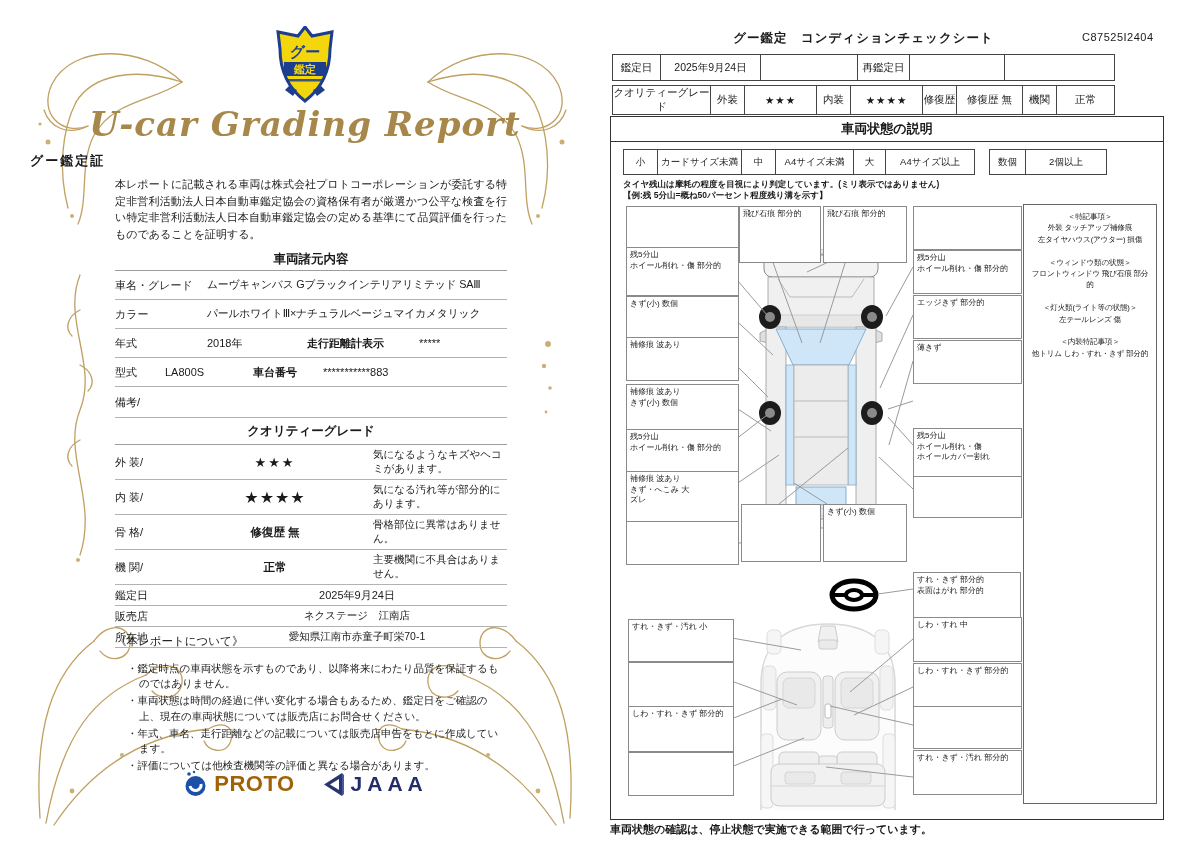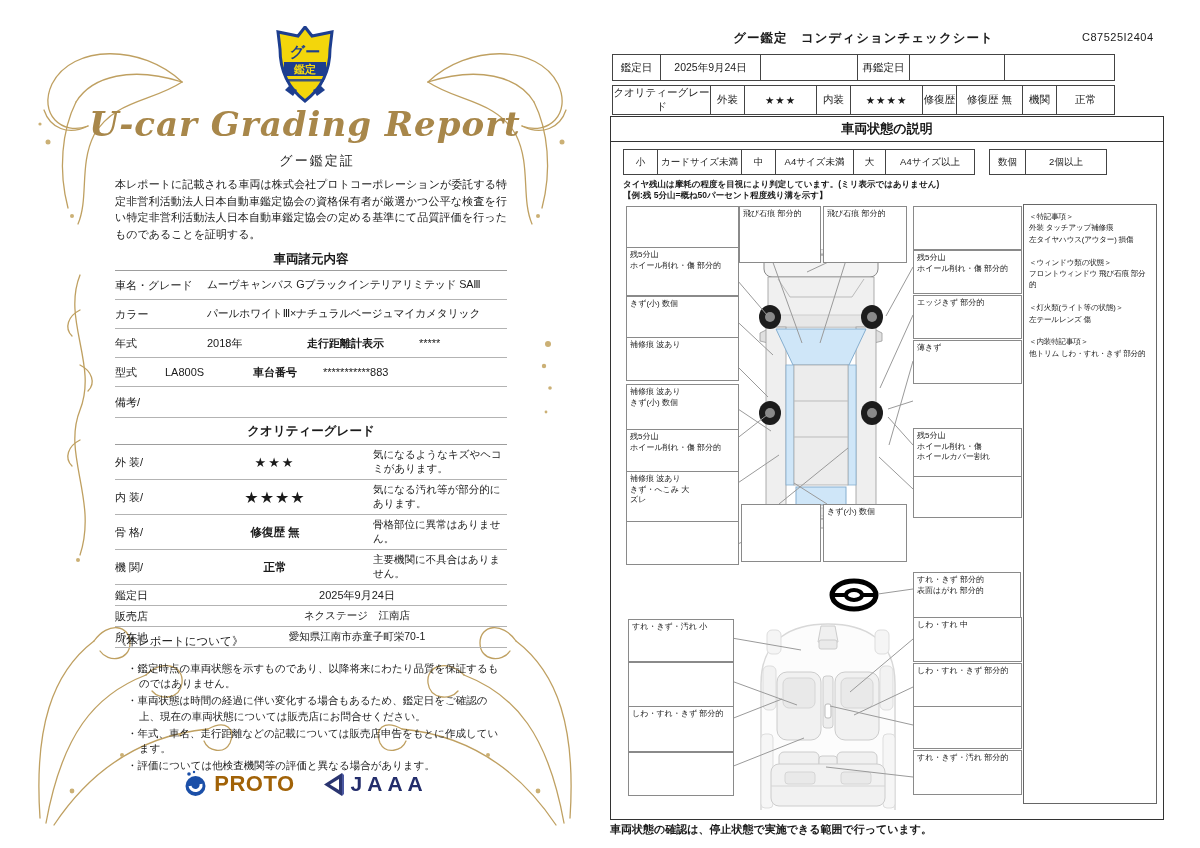--- a/index.html
+++ b/index.html
@@ -7,21 +7,21 @@
        font-family:"Liberation Sans","DejaVu Sans",sans-serif;color:#1a1a1a;}
   .abs{position:absolute;}
   
   #left-page{left:30px;top:18px;width:550px;height:812px;}
   .gold{stroke:#bfa061;fill:none;stroke-width:1.3;stroke-linecap:round;}
   .gold-dot{fill:#cbb075;stroke:none;}
   #badge{left:245px;top:8px;width:60px;height:78px;}
   #gold-title{left:0;top:86px;width:550px;text-align:center;
     font-family:"DejaVu Serif","Liberation Serif",serif;font-style:italic;font-weight:bold;
     font-size:34px;color:#a8874a;letter-spacing:1px;}
-  #cert-label{left:12px;top:134px;width:550px;text-align:center;font-size:13px;font-weight:normal;letter-spacing:2px;}
+  #cert-label{left:0;top:134px;width:550px;font-size:13px;font-weight:bold;letter-spacing:2px;}
   #cert-body{left:85px;top:158px;width:392px;}
   .intro{font-family:"Liberation Serif","DejaVu Serif",serif;font-size:11px;line-height:1.5;
     text-align:justify;height:66px;margin-bottom:6px;}
   .sec-title{height:22px;line-height:22px;text-align:center;font-weight:bold;font-size:12.5px;
     border-bottom:1px solid #9d9d9d;}
   .sec-title2{height:26px;line-height:26px;}
   .lp-row{display:grid;align-items:center;border-bottom:1px solid #b3b3b3;font-size:11px;}
   .r-std{grid-template-columns:92px 1fr;height:28px;}
   .r-year{grid-template-columns:92px 100px 112px 1fr;height:28px;}
   .r-model{grid-template-columns:50px 88px 70px 1fr;height:28px;}
@@ -57,21 +57,21 @@
     font-weight:bold;font-size:13px;border-bottom:1px solid #333;}
   table.legend{border-collapse:collapse;table-layout:fixed;}
   table.legend td{border:1px solid #444;font-size:9.5px;text-align:center;height:24px;padding:0 2px;}
   #legend-size{left:12px;top:32px;width:352px;}
   #legend-count{left:378px;top:32px;width:118px;}
   .tire-note{left:12px;width:420px;font-size:8.5px;font-weight:bold;line-height:1.3;}
   .dbox{position:absolute;border:1px solid #8a8a8a;background:#fff;font-size:8px;line-height:1.32;
     padding:2px 3px;white-space:pre-line;color:#222;z-index:3;}
   #notes-panel{left:412px;top:87px;width:134px;height:600px;border:1px solid #666;background:#fff;
     font-size:7.6px;line-height:1.5;padding:6px 5px;white-space:pre-line;letter-spacing:-0.2px;z-index:3;
-    box-sizing:border-box;}
+    box-sizing:border-box;text-align:center;}
   #leader-lines{left:0;top:0;width:552px;height:700px;z-index:2;pointer-events:none;}
   #leader-lines line{stroke:#9a9a9a;stroke-width:1;}
   #car-top{left:135px;top:132px;z-index:1;}
   #car-interior{left:132px;top:497px;z-index:1;}
   #steering{left:217px;top:459px;z-index:1;}
   #rp-footer{left:10px;top:822px;font-size:11px;font-weight:bold;}
 </style>
 </head>
 <body>
 

